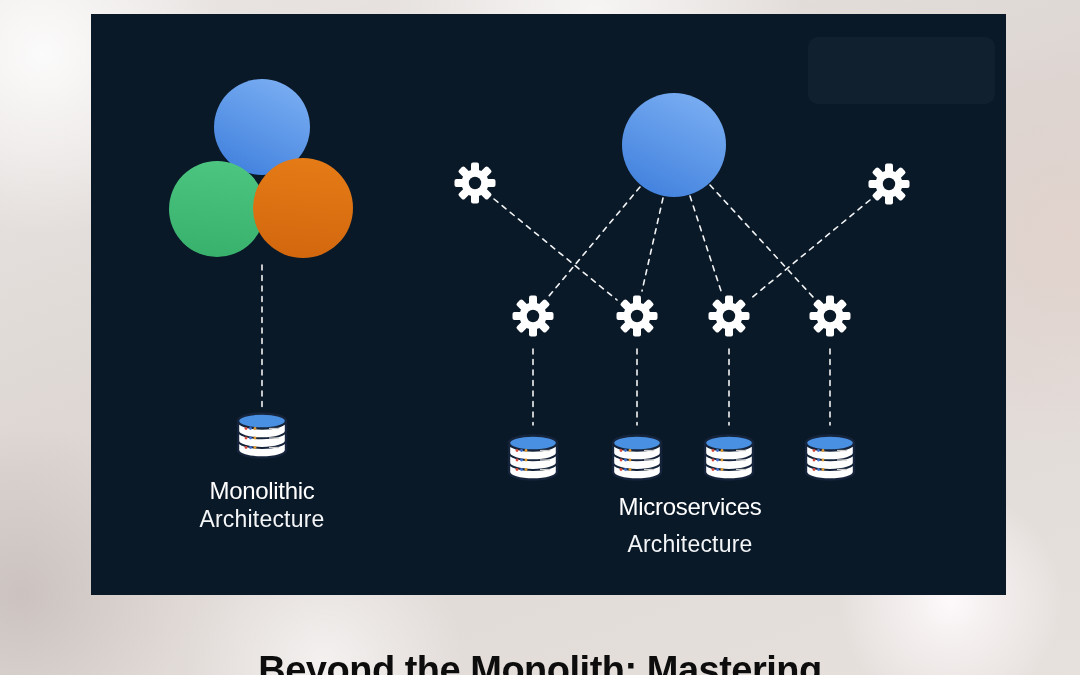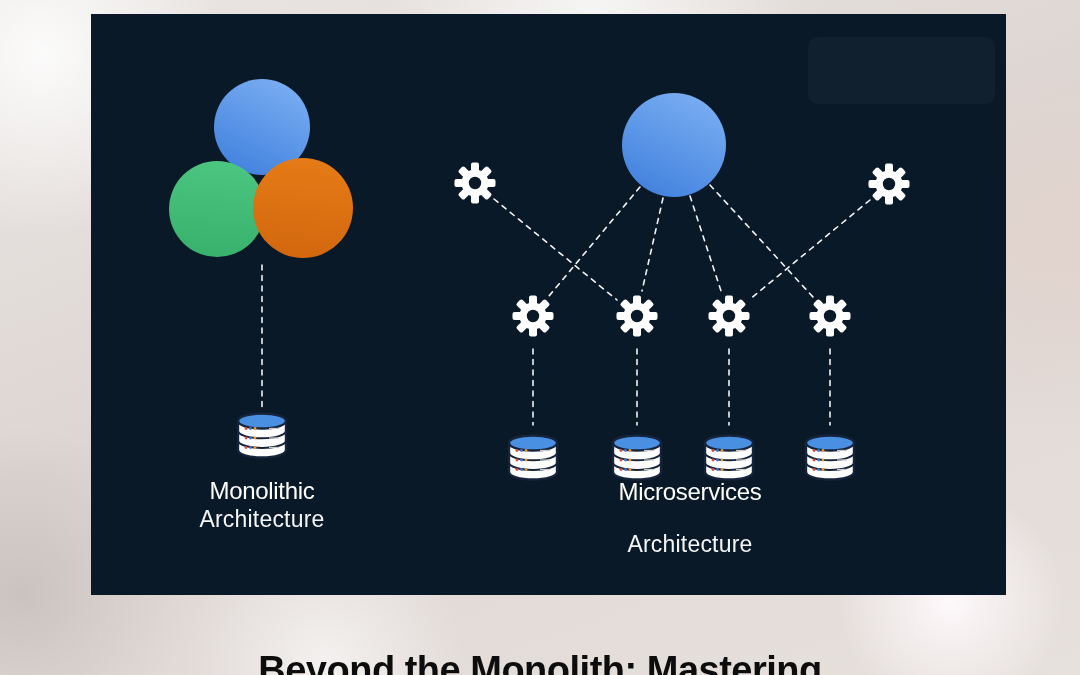--- a/index.html
+++ b/index.html
@@ -30,21 +30,21 @@
   .db-body{fill:var(--icon-white,#fff);stroke:#15243a;stroke-width:2.4;}
   .db-top{fill:var(--db-top-blue,#4a90e2);stroke:#15243a;stroke-width:2.4;}
   .db-sep{fill:none;stroke:#15243a;stroke-width:2;}
   .db-line{stroke:#c9c9c9;stroke-width:1.3;}
   .dot-red{fill:#d44a3a;} .dot-blue{fill:#3f6fd0;} .dot-orange{fill:#e29b33;}
   .label{position:absolute;color:#fff;text-align:center;white-space:nowrap;transform:translateX(-50%);}
   .label.title{font-weight:400;font-size:24px;letter-spacing:-0.3px;}
   .label.subtitle{font-weight:400;font-size:23px;letter-spacing:0.2px;color:#f3f5f7;}
   .mono-title{left:262px;top:477px;}
   .mono-subtitle{left:262px;top:506px;}
-  .micro-title{left:690px;top:478px;}
+  .micro-title{left:690px;top:493px;}
   .micro-subtitle{left:690px;top:531px;}
   .caption{
     position:absolute;left:0;right:0;top:649px;text-align:center;
     color:var(--caption-text,#0d0d0d);font-weight:700;font-size:38px;letter-spacing:-0.5px;
   }
 </style>
 </head>
 <body>
 
 <div class="stage">

